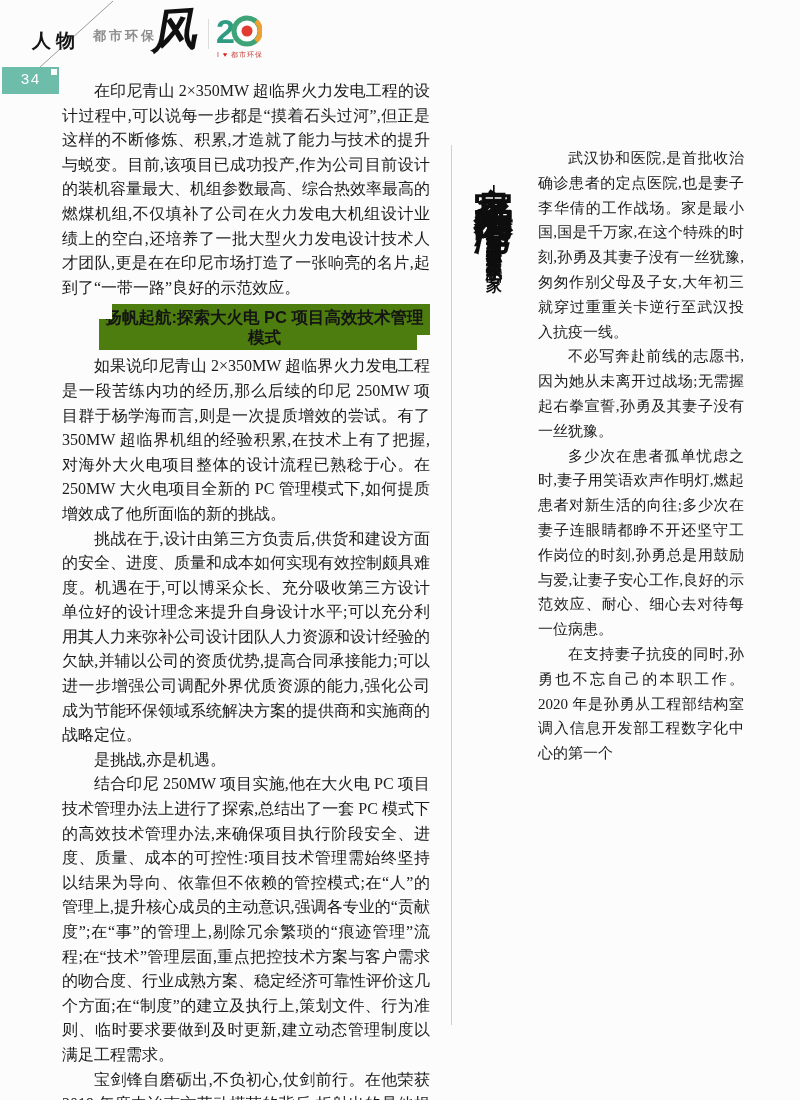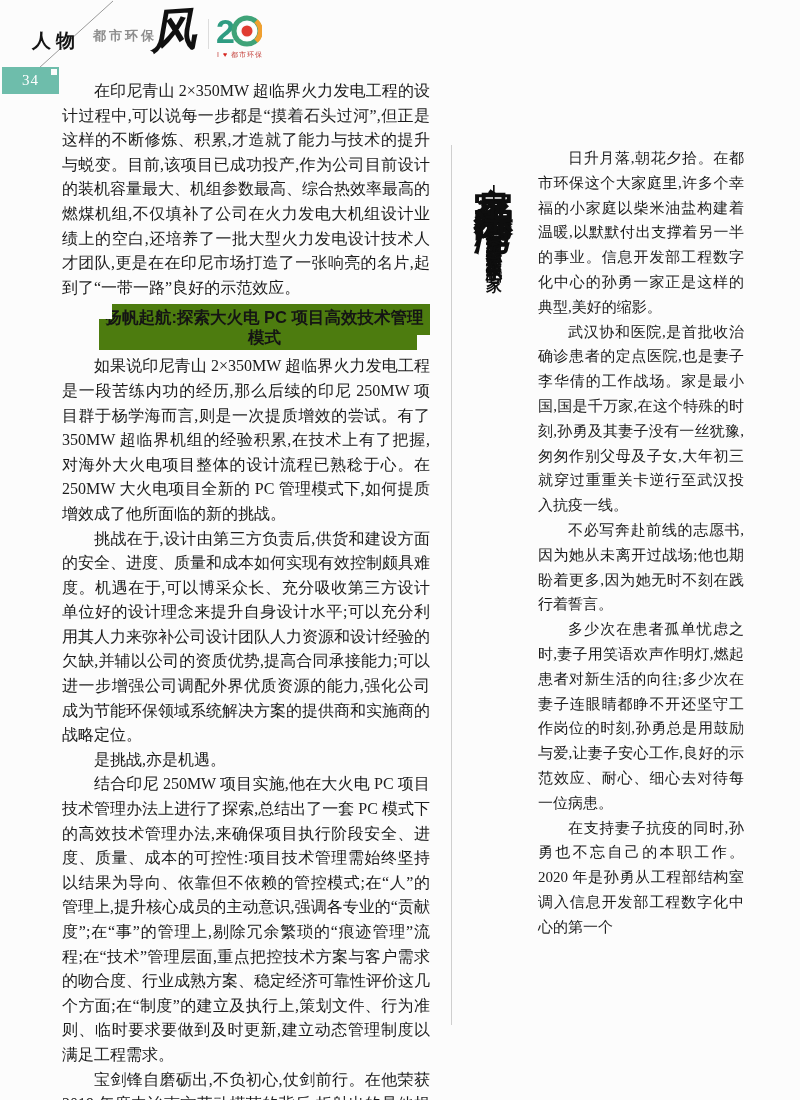--- a/index.html
+++ b/index.html
@@ -30,21 +30,21 @@
   .anniv-logo{position:absolute;left:216px;top:13px;width:46px;height:36px;}
   .anniv-tagline{
     position:absolute;left:217px;top:50px;
     font-family:"Liberation Sans",sans-serif;font-size:7px;
     color:#c23a34;letter-spacing:1px;white-space:nowrap;
   }
   .anniv-tagline .heart{color:#d6251f;}
   .page-badge{
     position:absolute;left:2px;top:67px;width:57px;height:27px;
     background:#6ebdab;color:#ffffff;text-align:center;line-height:27px;
-    font-family:Liberation Serif, serif;font-size:15px;letter-spacing:1px;
+    font-family:Liberation Mono, monospace;font-size:15px;letter-spacing:1px;
   }
   .badge-notch{position:absolute;right:2px;top:2px;width:6px;height:6px;background:#fcfcfc;}
   
   .left-col{
     position:absolute;left:62px;top:79px;width:368px;
     font-size:16px;line-height:24.6px;text-align:justify;
   }
   .left-col p{margin:0;text-indent:2em;}
   .left-col p.no-indent{text-indent:0;}
   .ribbon{
@@ -118,20 +118,19 @@
 
   </div>
 
   <div class="col-divider"></div>
 
   <div class="vtitle">
     <span class="main">家是爱的港湾</span><span class="sub">——记中冶南方『三八』五好文明家庭孙勇(工程数字化中心)一家</span>
   </div>
 
   <div class="right-col">
-    <p>日升月落,朝花夕拾。在都市环保这个大家庭里,许多个幸福的小家庭以柴米油盐构建着温暖,以默默付出支撑着另一半的事业。信息开发部工程数字化中心的孙勇一家正是这样的典型,美好的缩影。</p>
     <p>武汉协和医院,是首批收治确诊患者的定点医院,也是妻子李华倩的工作战场。家是最小国,国是千万家,在这个特殊的时刻,孙勇及其妻子没有一丝犹豫,匆匆作别父母及子女,大年初三就穿过重重关卡逆行至武汉投入抗疫一线。</p>
-    <p>不必写奔赴前线的志愿书,因为她从未离开过战场;他也期盼着更多,因为她无时不刻在践行着誓言。</p>
+    <p>不必写奔赴前线的志愿书,因为她从未离开过战场;无需握起右拳宣誓,孙勇及其妻子没有一丝犹豫。</p>
     <p>多少次在患者孤单忧虑之时,妻子用笑语欢声作明灯,燃起患者对新生活的向往;多少次在妻子连眼睛都睁不开还坚守工作岗位的时刻,孙勇总是用鼓励与爱,让妻子安心工作,良好的示范效应、耐心、细心去对待每一位病患。</p>
     <p>在支持妻子抗疫的同时,孙勇也不忘自己的本职工作。2020 年是孙勇从工程部结构室调入信息开发部工程数字化中心的第一个</p>
   </div>
 
 </div>
 
 </body></html>

